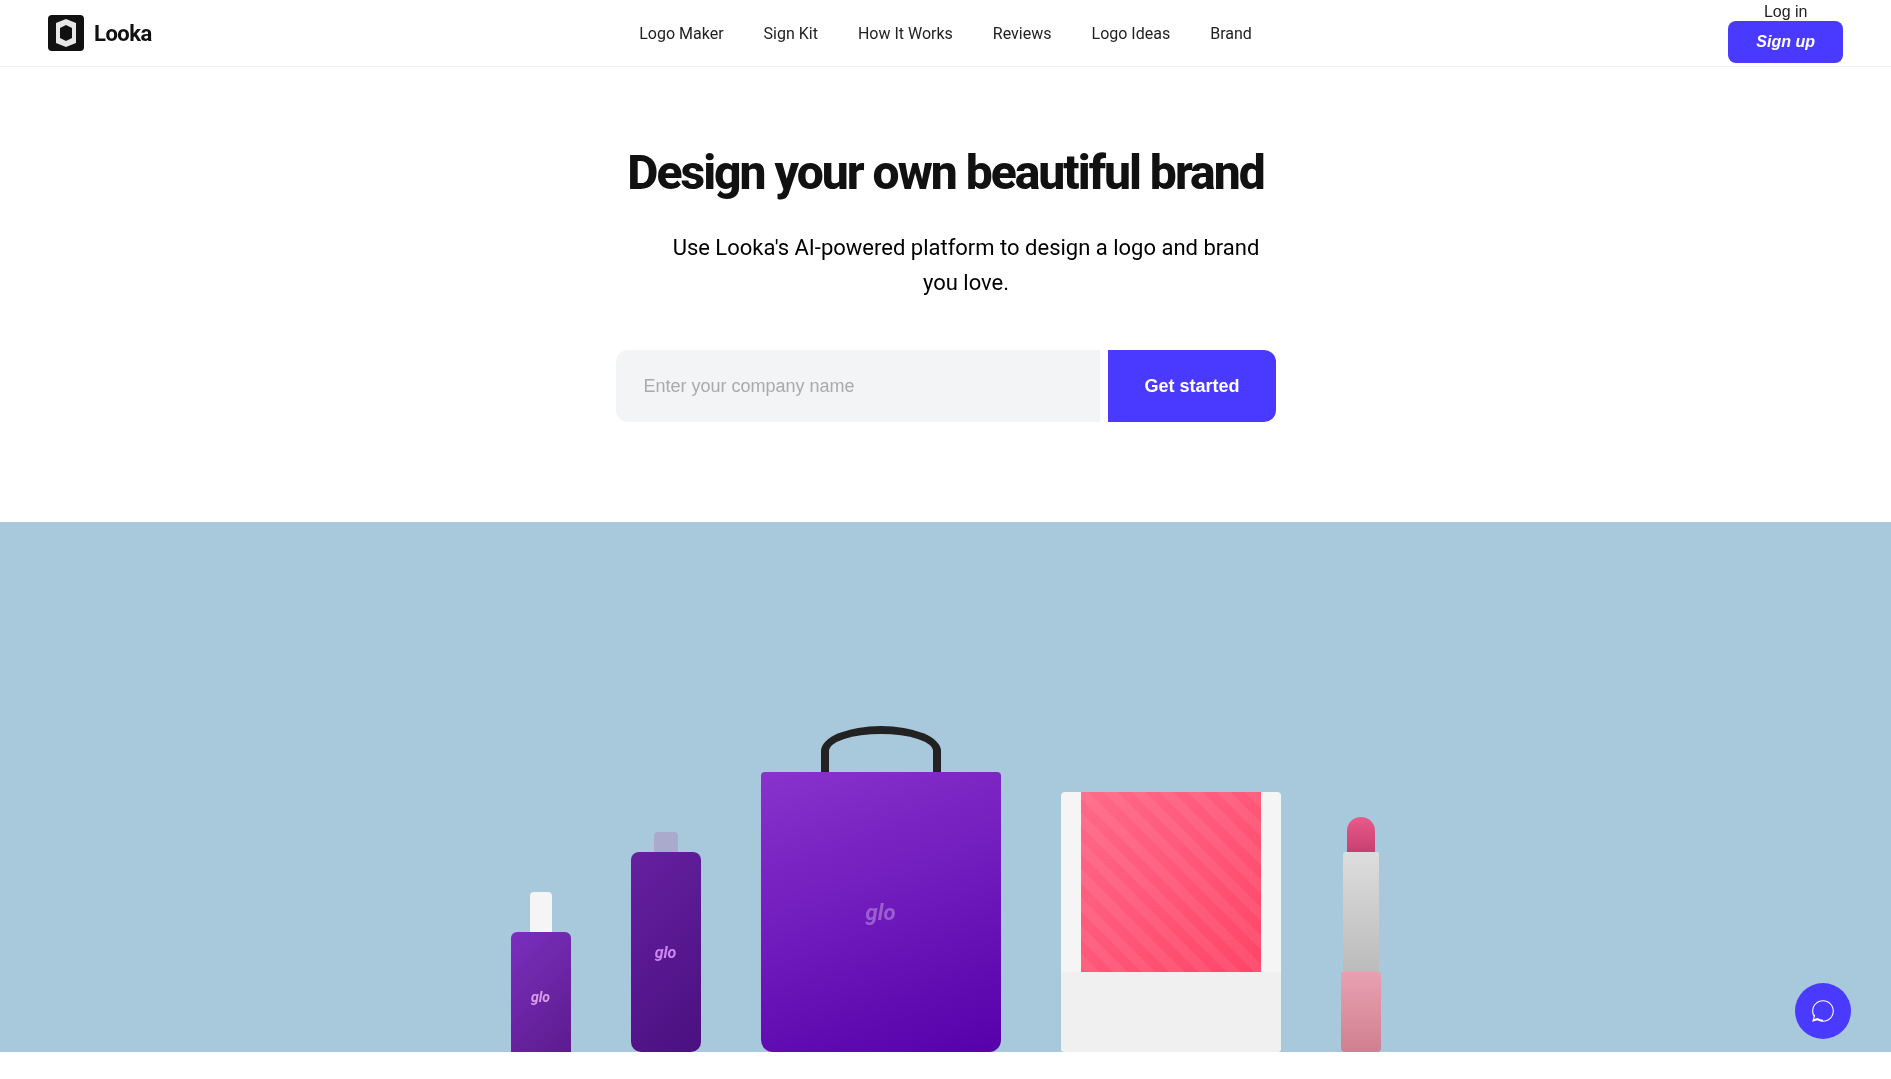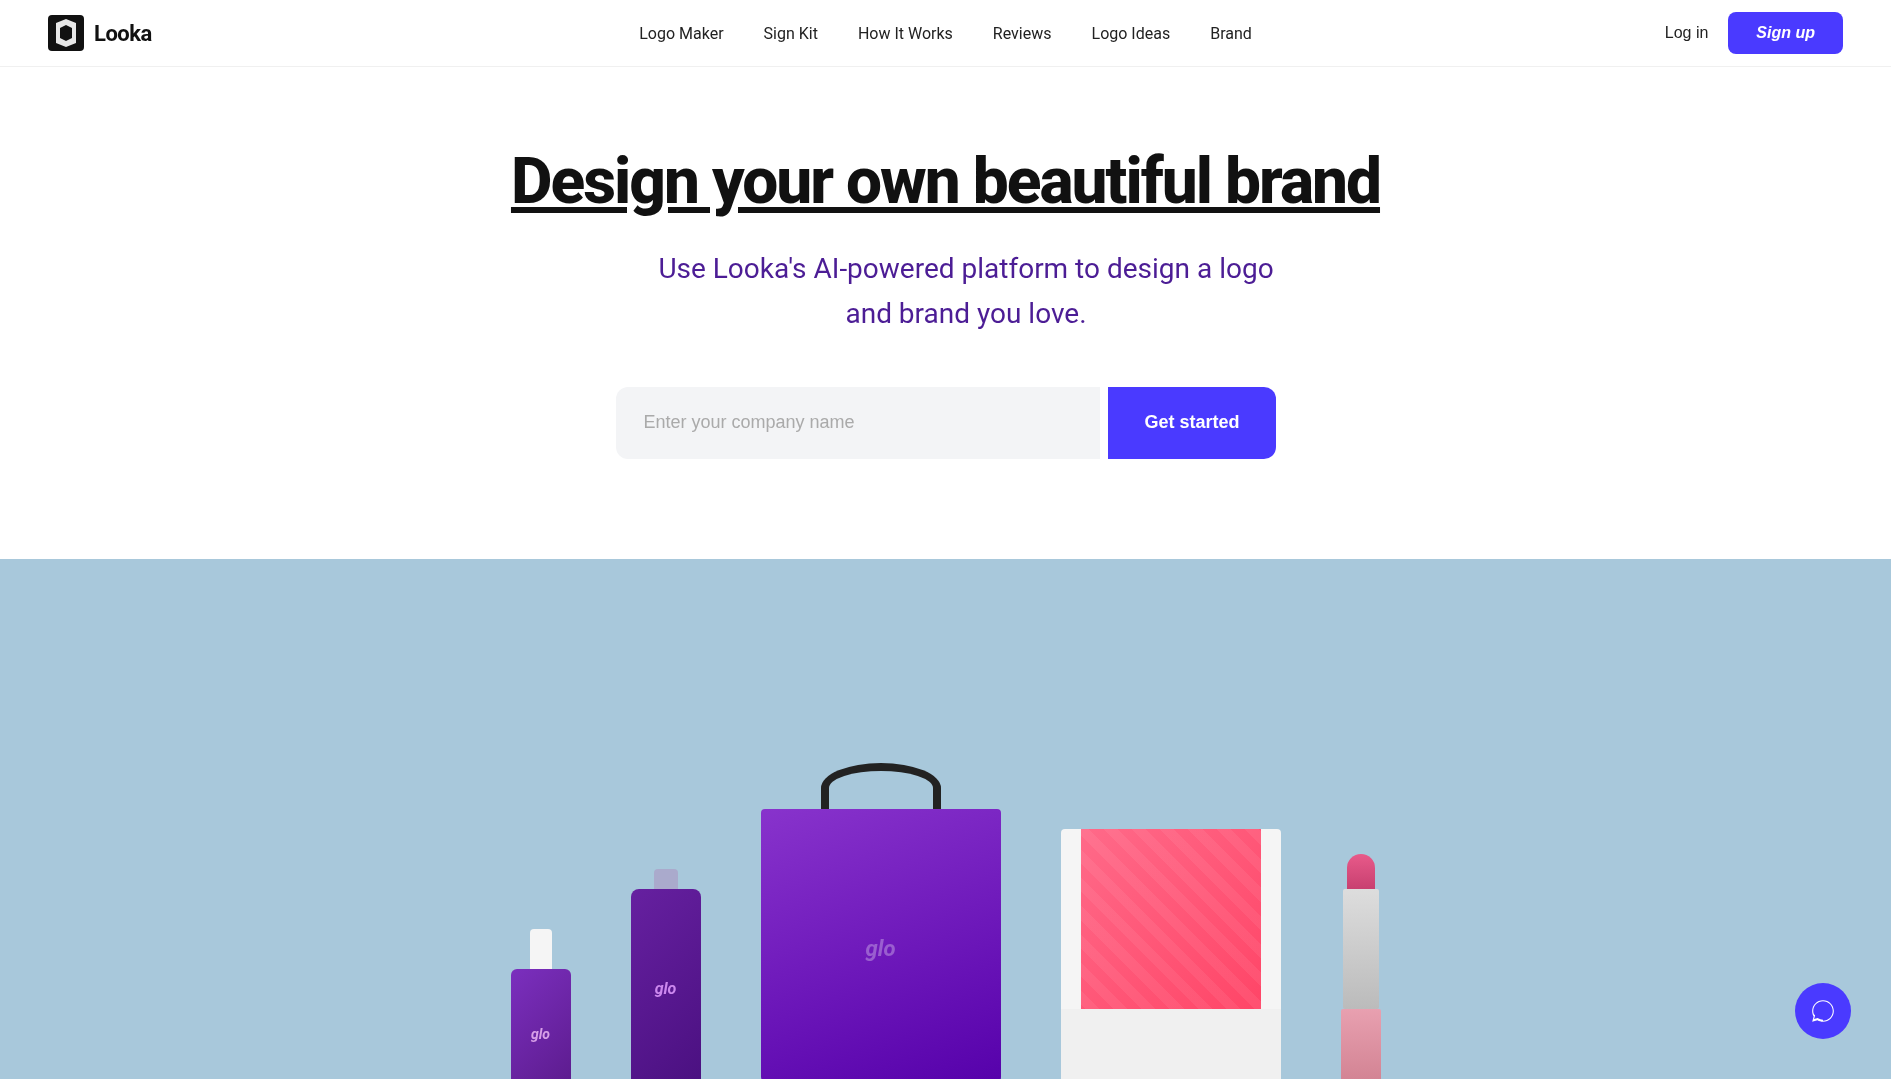--- a/index.html
+++ b/index.html
@@ -60,21 +60,21 @@
       font-size: 16px;
       color: #222;
       text-decoration: none;
       font-weight: 400;
       cursor: pointer;
     }
 
     .navbar-actions {
       display: flex;
       align-items: center;
-      gap: 20px;
+      flex-direction: column;
     }
 
     .btn-login {
       font-size: 16px;
       color: #222;
       background: none;
       border: none;
       cursor: pointer;
       font-weight: 400;
     }
@@ -96,33 +96,32 @@
       background: #ffffff;
       display: flex;
       flex-direction: column;
       align-items: center;
       justify-content: center;
       padding: 80px 48px 100px;
       text-align: center;
     }
 
     .hero-title {
-      font-size: 64px;
+      font-size: 48px;
       font-weight: 800;
       color: #111;
       line-height: 1.1;
       margin-bottom: 30px;
       letter-spacing: -2px;
       max-width: 900px;
-      text-decoration: underline;
     }
 
     .hero-subtitle {
-      font-size: 28px;
-      color: #4c1d95;
+      font-size: 22px;
+      color: #000000;
       margin-bottom: 50px;
       max-width: 620px;
       line-height: 1.6;
       margin-left: 41px;
     }
 
     .hero-form {
       display: flex;
       align-items: center;
       gap: 8px;

